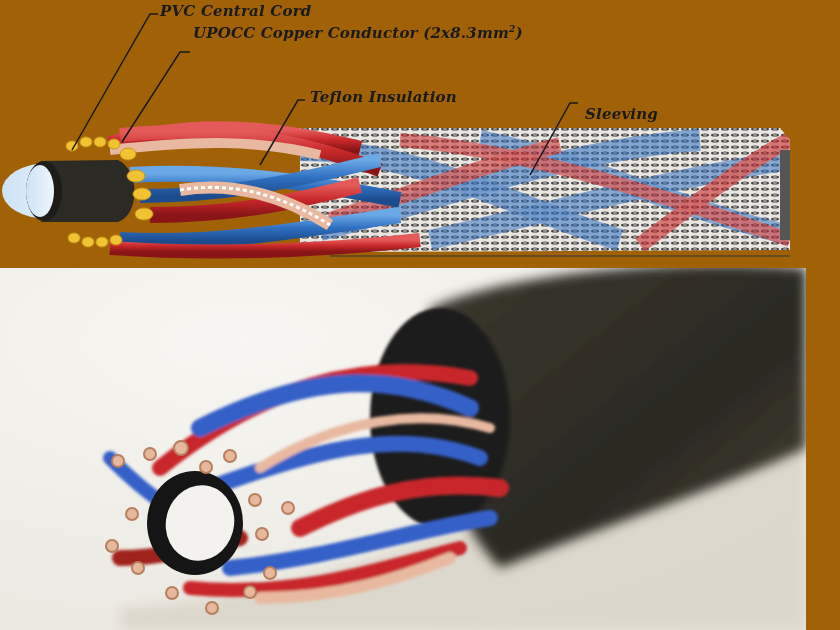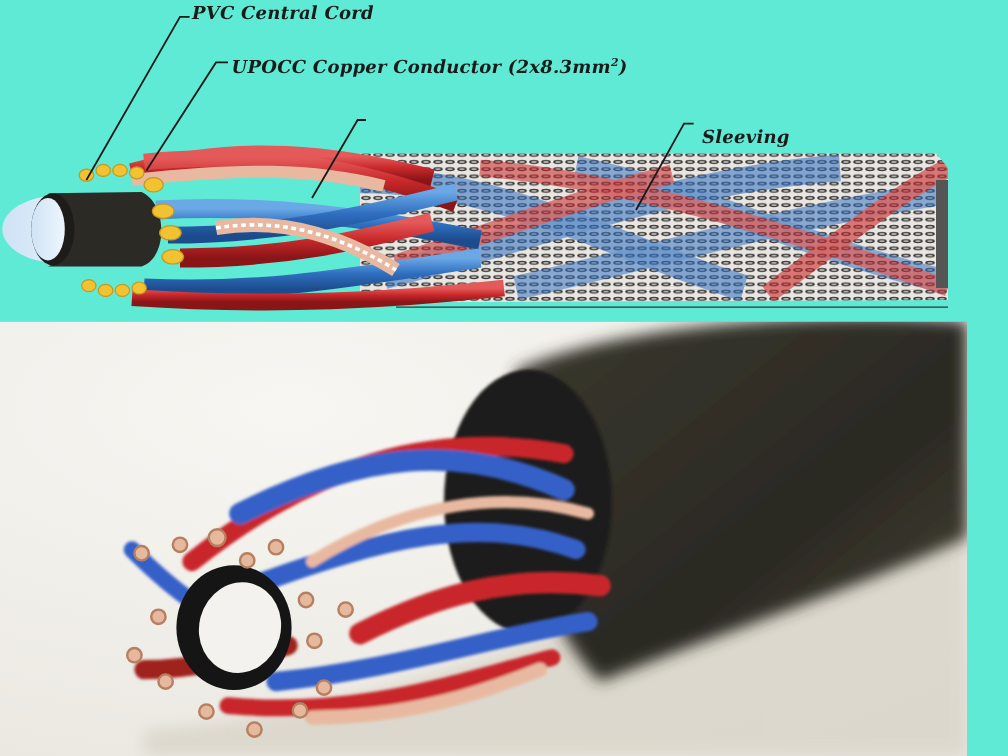--- a/index.html
+++ b/index.html
@@ -1,17 +1,17 @@
 <!DOCTYPE html>
 <html><head>
 <meta charset="utf-8">
 <style>
   html, body { margin:0; padding:0; background:#ffffff; }
   body { width:840px; height:630px; position:relative; overflow:hidden; font-family:"DejaVu Serif", serif; }
-  .canvas { position:absolute; left:0; top:0; width:840px; height:630px; background:#5eead4; }
+  .canvas { position:absolute; left:0; top:0; width:840px; height:630px; background:#a16207; }
   .diagram { position:absolute; left:0; top:0; width:808px; height:268px; }
   .photo { position:absolute; left:0; top:268px; width:806px; height:362px; overflow:hidden; }
   .label {
     position:absolute; font-family:"DejaVu Serif", serif; font-style:italic; font-weight:bold;
     font-size:15px; color:#1a1a1a; white-space:nowrap; letter-spacing:0.2px;
   }
   .label sup { font-size:9px; }
 </style>
 </head>
 <body>
@@ -100,22 +100,25 @@
         <path d="M158 14 L150 14 L72 150"></path>
         <path d="M190 52 L180 52 L122 142"></path>
         <path d="M305 100 L298 100 L260 165"></path>
         <path d="M578 103 L570 103 L530 175"></path>
       </g>
     </svg>
 
     <div class="label" style="left:160px; top:2px;">
       <span>PVC Central Cord</span>
     </div>
-    <div class="label" style="left:193px; top:47px;text-align:right;">
+    <div class="label" style="left:193px; top:24px;text-align:right;">
       <span>UPOCC Copper Conductor (2x8.3mm</span><sup>2</sup><span>)</span>
+    </div>
+    <div class="label" style="left:310px; top:88px;">
+      <span>Teflon Insulation</span>
     </div>
     <div class="label" style="left:585px; top:105px;">
       <span>Sleeving</span>
     </div>
   </div>
 
   <div class="photo">
     <svg width="806" height="362" viewBox="0 0 806 362">
       <defs>
         <radialGradient id="bgG" cx="0.3" cy="0.2" r="1">

